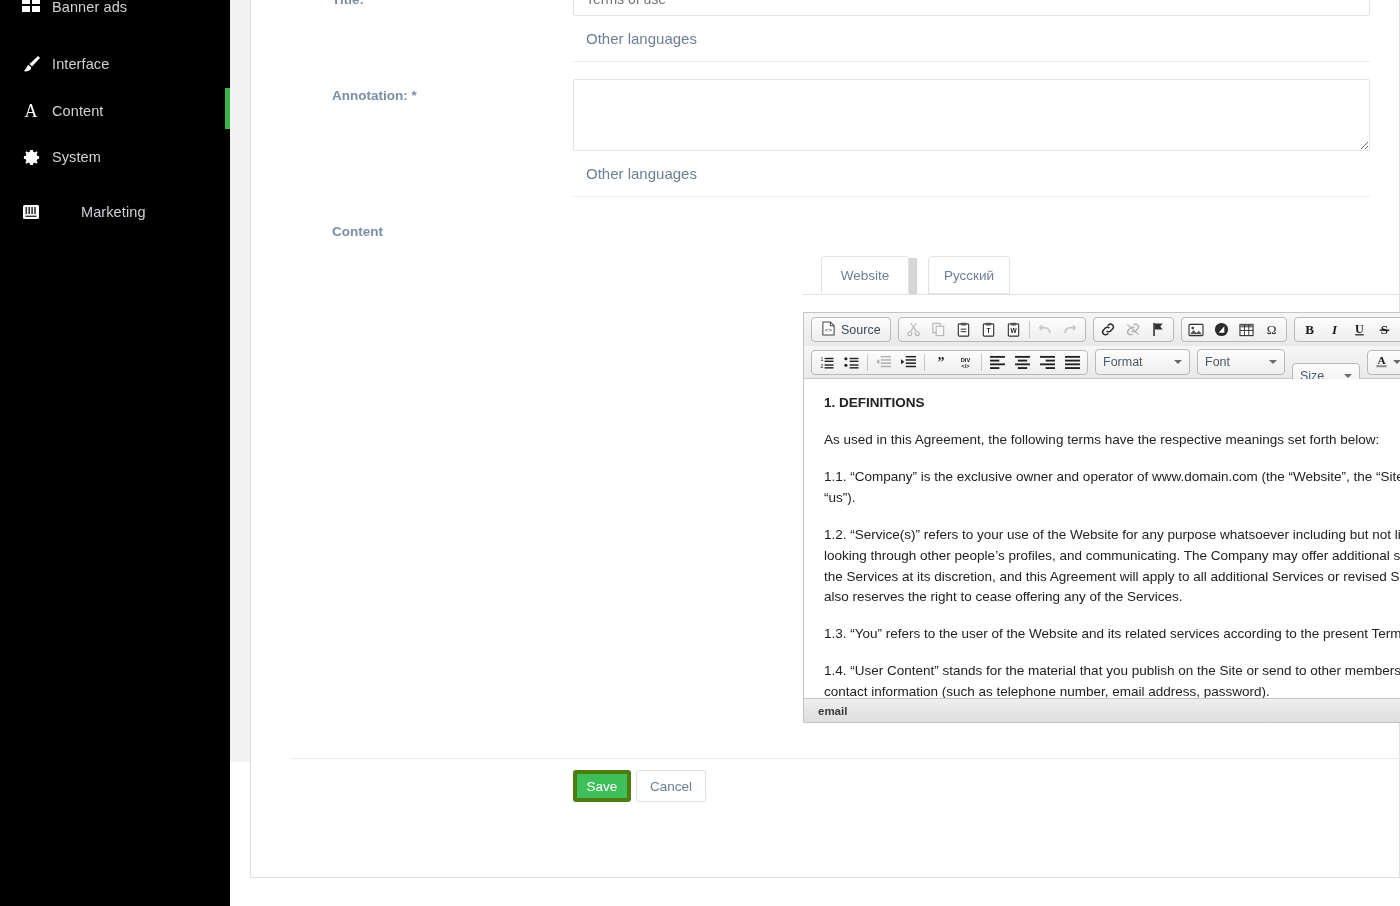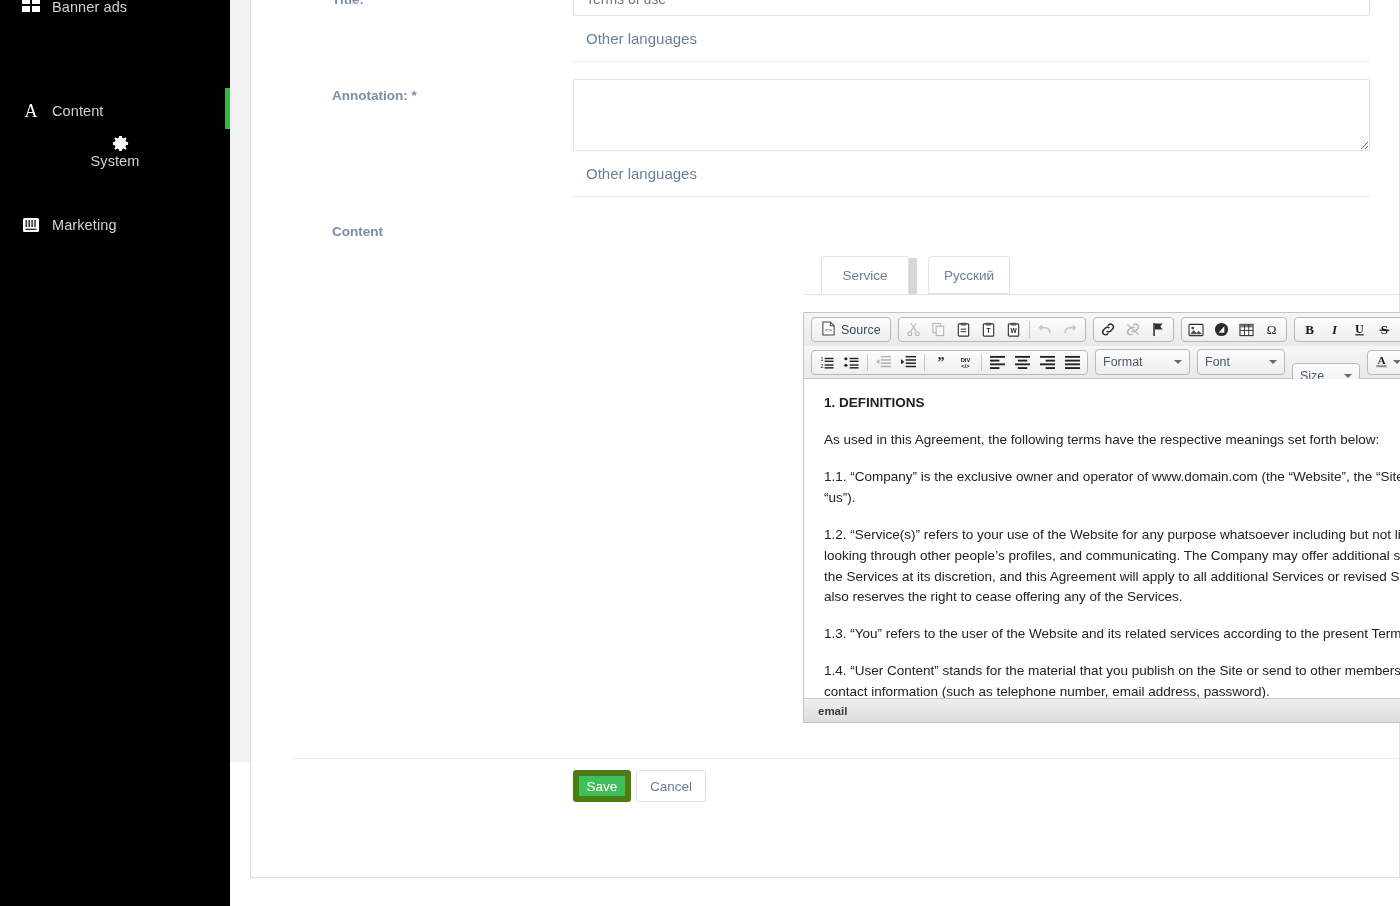--- a/index.html
+++ b/index.html
@@ -246,21 +246,21 @@
     position: absolute; top: 810px;
     height: 32px;
     border-radius: 3px;
     font-family: "Liberation Sans", sans-serif;
     font-size: 13.5px;
     cursor: pointer;
     display: flex; align-items: center; justify-content: center;
   }
   #btn-save {
     left: 322px; width: 58px;
-    background: #3fbf5a; border: 6px solid #4d7c0f; color: #fff;
+    background: #3fbf5a; border: 4px solid #4d7c0f; color: #fff;
   }
   #btn-cancel {
     left: 385px; width: 70px;
     background: #fff; border: 1px solid #dcdfe3; color: #6b7f96;
   }
 </style>
 </head>
 <body>
 
 <div id="sidebar">
@@ -270,41 +270,50 @@
       <svg width="19" height="19" viewBox="0 0 19 19">
           <rect x="0" y="0" width="8" height="6" fill="#fff"></rect>
           <rect x="10" y="0" width="8" height="6" fill="#fff"></rect>
           <rect x="0" y="8" width="8" height="6" fill="#fff"></rect>
           <rect x="10" y="8" width="8" height="6" fill="#fff"></rect>
         </svg>
     </span>
     <span class="nav-label">Banner ads</span>
   </div>
 
+  <div class="nav-item" style="top:41px;">
+    <span class="nav-ico">
+      <svg width="20" height="20" viewBox="0 0 20 20">
+          <path d="M17 2 L8.5 10 L11 12.5 L19 4 Z" fill="#fff"></path>
+          <path d="M7.6 11 C5 12.4 5.6 15.6 2.5 17 C6 18.4 10.2 16.6 10.2 13.6 Z" fill="#fff"></path>
+        </svg>
+    </span>
+    <span class="nav-label">Interface</span>
+  </div>
 
   <div class="nav-item" style="top:88px;">
     <span class="nav-ico">
       <svg width="20" height="20" viewBox="0 0 20 20">
           <text x="10" y="16" text-anchor="middle" font-family="Liberation Serif, serif" font-size="18" fill="#fff">A</text>
         </svg>
     </span>
     <span class="nav-label">Content</span>
   </div>
 
-  <div class="nav-item" style="top:134px;flex-direction:column;">
+  <div class="nav-item" style="top:134px;">
     <span class="nav-ico">
       <svg width="19" height="19" viewBox="0 0 20 20">
           <path fill="#fff" d="M10 6.3a3.7 3.7 0 1 0 0 7.4 3.7 3.7 0 0 0 0-7.4zm0 5.5a1.8 1.8 0 1 1 0-3.6 1.8 1.8 0 0 1 0 3.6z"></path>
           <path fill="#fff" d="M18 8.6l-2-.35a6.4 6.4 0 0 0-.72-1.74l1.18-1.65-1.32-1.32-1.65 1.18a6.4 6.4 0 0 0-1.74-.72L11.4 2H8.6l-.35 2a6.4 6.4 0 0 0-1.74.72L4.86 3.54 3.54 4.86l1.18 1.65a6.4 6.4 0 0 0-.72 1.74L2 8.6v2.8l2 .35c.16.62.4 1.2.72 1.74l-1.18 1.65 1.32 1.32 1.65-1.18c.54.32 1.12.56 1.74.72l.35 2h2.8l.35-2c.62-.16 1.2-.4 1.74-.72l1.65 1.18 1.32-1.32-1.18-1.65c.32-.54.56-1.12.72-1.74l2-.35z"></path>
         </svg>
     </span>
     <span class="nav-label">System</span>
   </div>
 
-  <div class="nav-item" style="top:202px;">
+  <div class="nav-item" style="top:189px;gap:29px;">
     <span class="nav-ico">
       <svg width="20" height="19" viewBox="0 0 20 19">
           <rect x="2" y="2" width="16" height="14" rx="1.5" fill="#fff"></rect>
           <rect x="4.5" y="4" width="1.6" height="7" fill="#333"></rect>
           <rect x="7.4" y="4" width="1.6" height="7" fill="#333"></rect>
           <rect x="10.3" y="4" width="1.6" height="7" fill="#333"></rect>
           <rect x="13.2" y="4" width="1.6" height="7" fill="#333"></rect>
           <rect x="4.5" y="12.6" width="11" height="1.4" fill="#333"></rect>
         </svg>
     </span>
@@ -325,21 +334,21 @@
 
     <div class="flabel" style="left:50px; top:128px;">Annotation: *</div>
     <textarea class="tarea" style="left: 322px; top: 119px; width: 797px; height: 72px;"></textarea>
     <div class="otherlang" style="left:335px; top:205px;">Other languages</div>
     <div class="hr" style="left:322px; top:236px; width:797px;"></div>
 
     <div class="flabel plain" style="left:50px; top:264px;">Content</div>
 
     <div id="tabs">
       <div id="tabs-underline"></div>
-      <div class="tab" id="tab-en">Service</div>
+      <div class="tab" id="tab-en">Website</div>
       <div id="tab-sep"></div>
       <div class="tab" id="tab-ru">Русский</div>
     </div>
 
     <div id="editor">
 
       <div id="tb-top">
 
         <div class="tgroup">
           <div class="tbtn-src">

